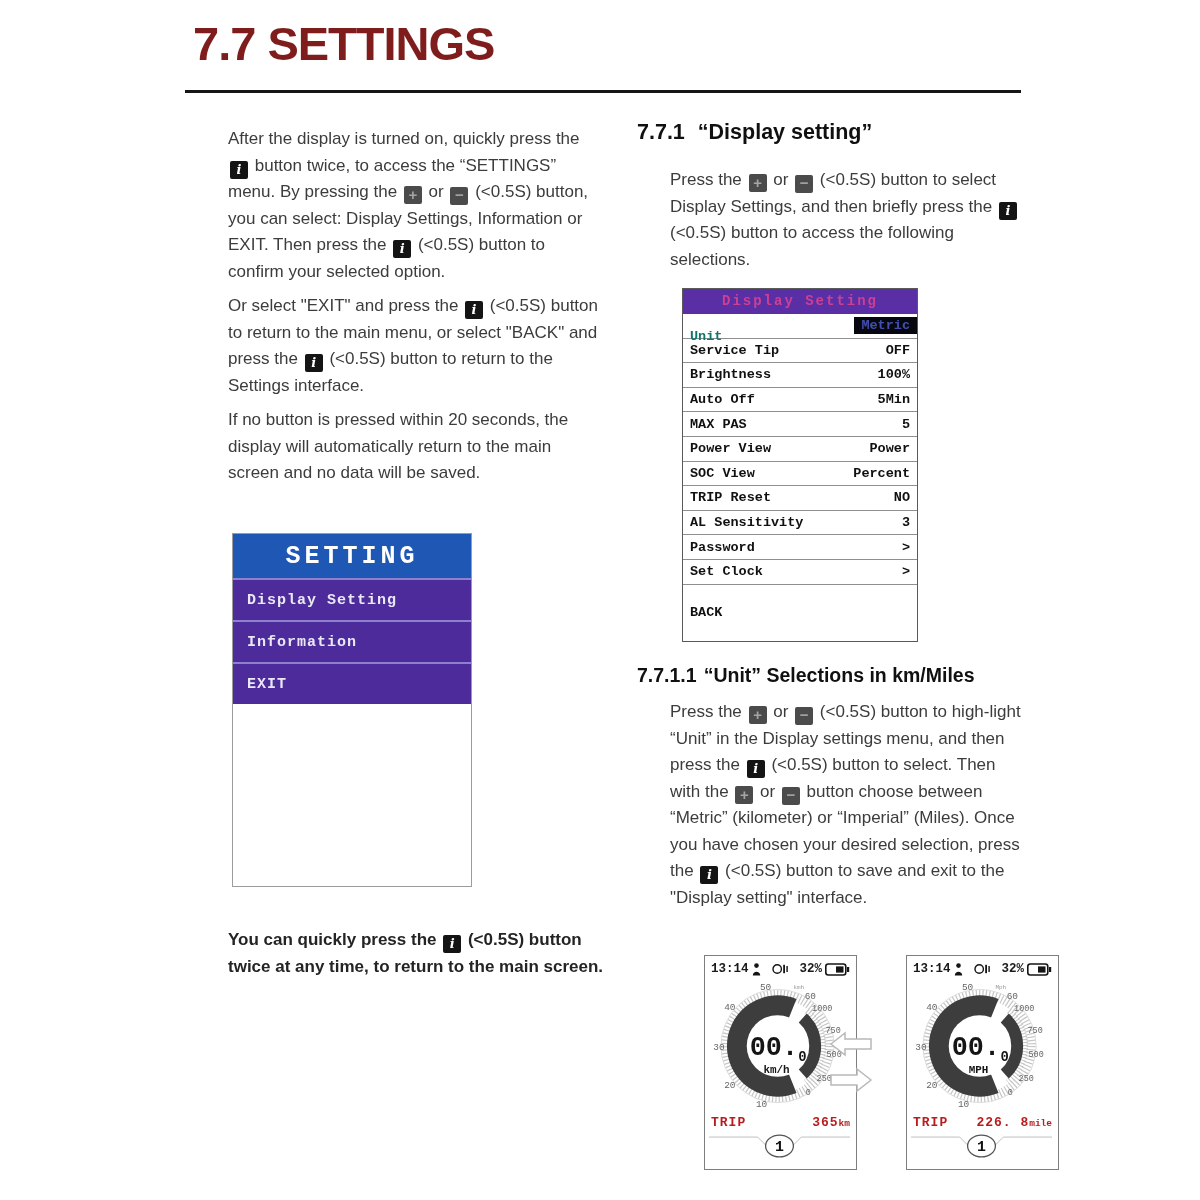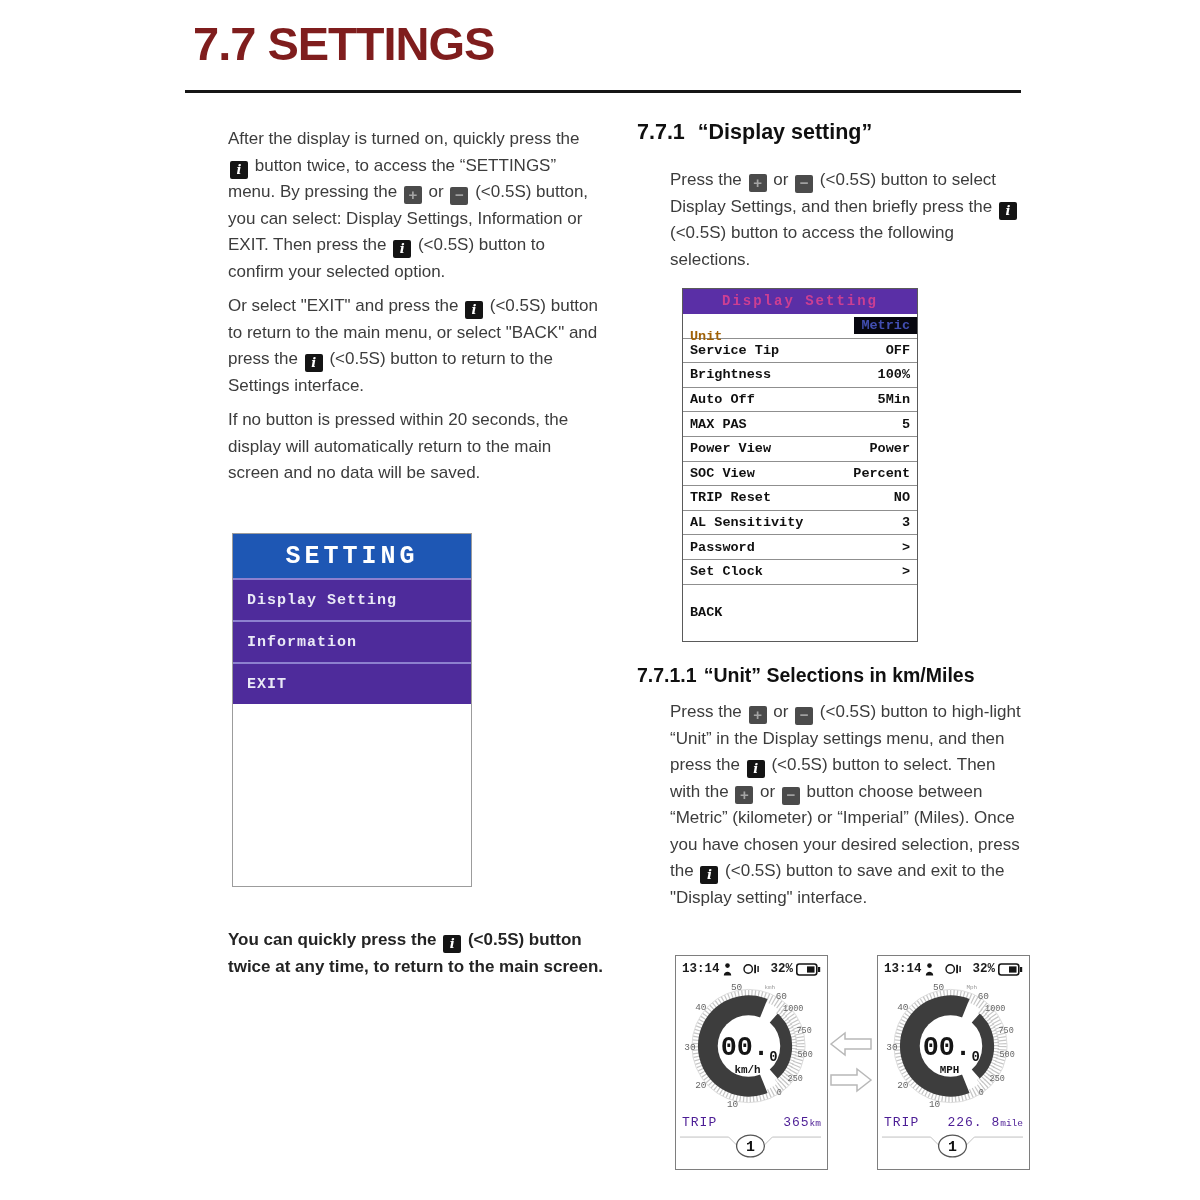--- a/index.html
+++ b/index.html
@@ -42,35 +42,35 @@
               border-top:2px solid #8d80cf;}
 
   
   .dtable{position:absolute;left:682px;top:288px;width:234px;border:1.5px solid #5a5a5a;background:#fff;
           font-family:"Liberation Mono",monospace;font-weight:bold;}
   .dt-header{height:25px;background:#5a2fa6;color:#cc3f92;text-align:center;font-size:14px;
              line-height:25px;letter-spacing:2px;}
   .trow{display:flex;justify-content:space-between;align-items:center;height:23.6px;
         border-bottom:1px solid #8f8f8f;padding:0 7px;font-size:13.5px;color:#101010;}
   .trow-back{height:56px;border-bottom:none;text-align:right;}
-  .lab-yellow{color:#a16207;margin-top:21px;}
+  .lab-yellow{color:#0f766e;margin-top:21px;}
   .val-hl{background:#07070f;color:#414eb0;padding:1px 7px;margin-right:-7px;}
 
   
   .display{position:absolute;top:955px;width:151px;height:213px;border:1px solid #7e7e7e;background:#fff;
-           font-family:"Liberation Mono",monospace;}
+           font-family:"Liberation Mono",monospace;margin-left:29px;}
   .display-metric{left:675px;}
   .display-imperial{left:877px;}
   .d-topbar{display:flex;align-items:center;justify-content:space-between;padding:4px 6px 0 6px;
             font-size:12.5px;font-weight:bold;color:#1a1a1a;height:18px;}
   .d-time,.d-batt{display:flex;align-items:center;gap:3px;}
   .d-gauge{display:block;margin:2px auto 0 auto;}
   .d-gauge text{font-family:"Liberation Mono",monospace;}
   .d-trip-row{display:flex;justify-content:space-between;align-items:flex-start;padding:0 6px;
-              font-size:13px;font-weight:normal;color:#4c1d95;letter-spacing:1px;}
+              font-size:13px;font-weight:bold;color:#b91c1c;letter-spacing:1px;}
   .d-trip-unit{font-size:9.5px;letter-spacing:0;}
   .d-foot{display:block;}
 
   .swap-arrows{position:absolute;left:828px;top:1028px;}
 </style>
 </head>
 <body>
 
 <div id="page">
 

